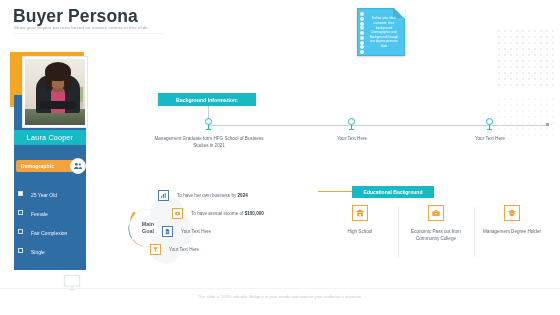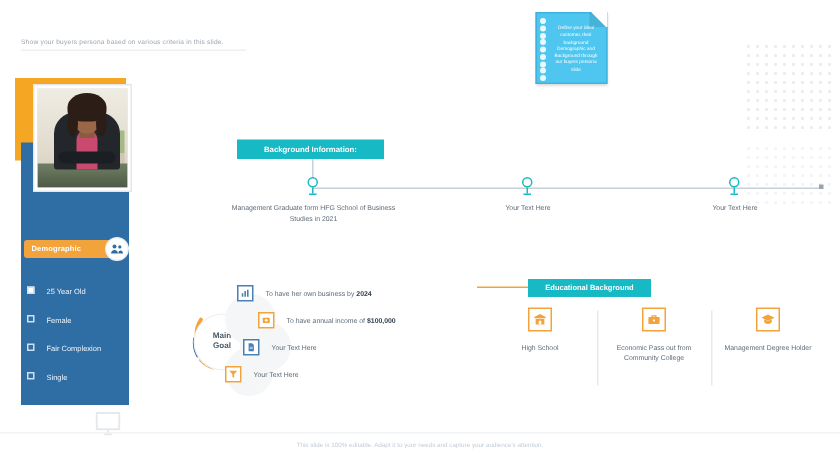--- a/index.html
+++ b/index.html
@@ -217,20 +217,21 @@
   }
 </style>
 </head>
 <body>
 
 <div class="slide">
 
   <div class="dotgrid"></div>
   <div class="dotgrid two"></div>
 
+  <div class="title">Buyer Persona</div>
   <div class="subtitle">Show your buyers persona based on various criteria in this slide.</div>
   <div class="title-rule"></div>
 
   <div class="note">
     <div class="holes">
       <i></i>
         <i></i>
         <i></i>
         <i></i>
         <i></i>
@@ -255,20 +256,23 @@
       <div class="ph-shirt"></div>
       <div class="ph-neck"></div>
       <div class="ph-face"></div>
       <div class="ph-hair"></div>
       <div class="ph-hair2"></div>
       <div class="ph-hair3"></div>
       <div class="ph-arm"></div>
     </div>
   </div>
 
+  <div class="name-bar">
+    <span>Laura Cooper</span>
+  </div>
 
   <div class="demo-badge">
     <span>Demographic</span>
   </div>
   <div class="demo-icon">
     <svg viewBox="0 0 24 24" fill="#2f6ea5" aria-hidden="true">
       <circle cx="8" cy="8" r="3.2"></circle>
         <circle cx="16.5" cy="8.6" r="2.6"></circle>
       <path d="M2.5 19c0-3.2 2.5-5.4 5.5-5.4S13.5 15.8 13.5 19z"></path>
       <path d="M14 19c0-2.6 1.6-4.5 3.8-4.5S21.5 16.4 21.5 19z"></path>

